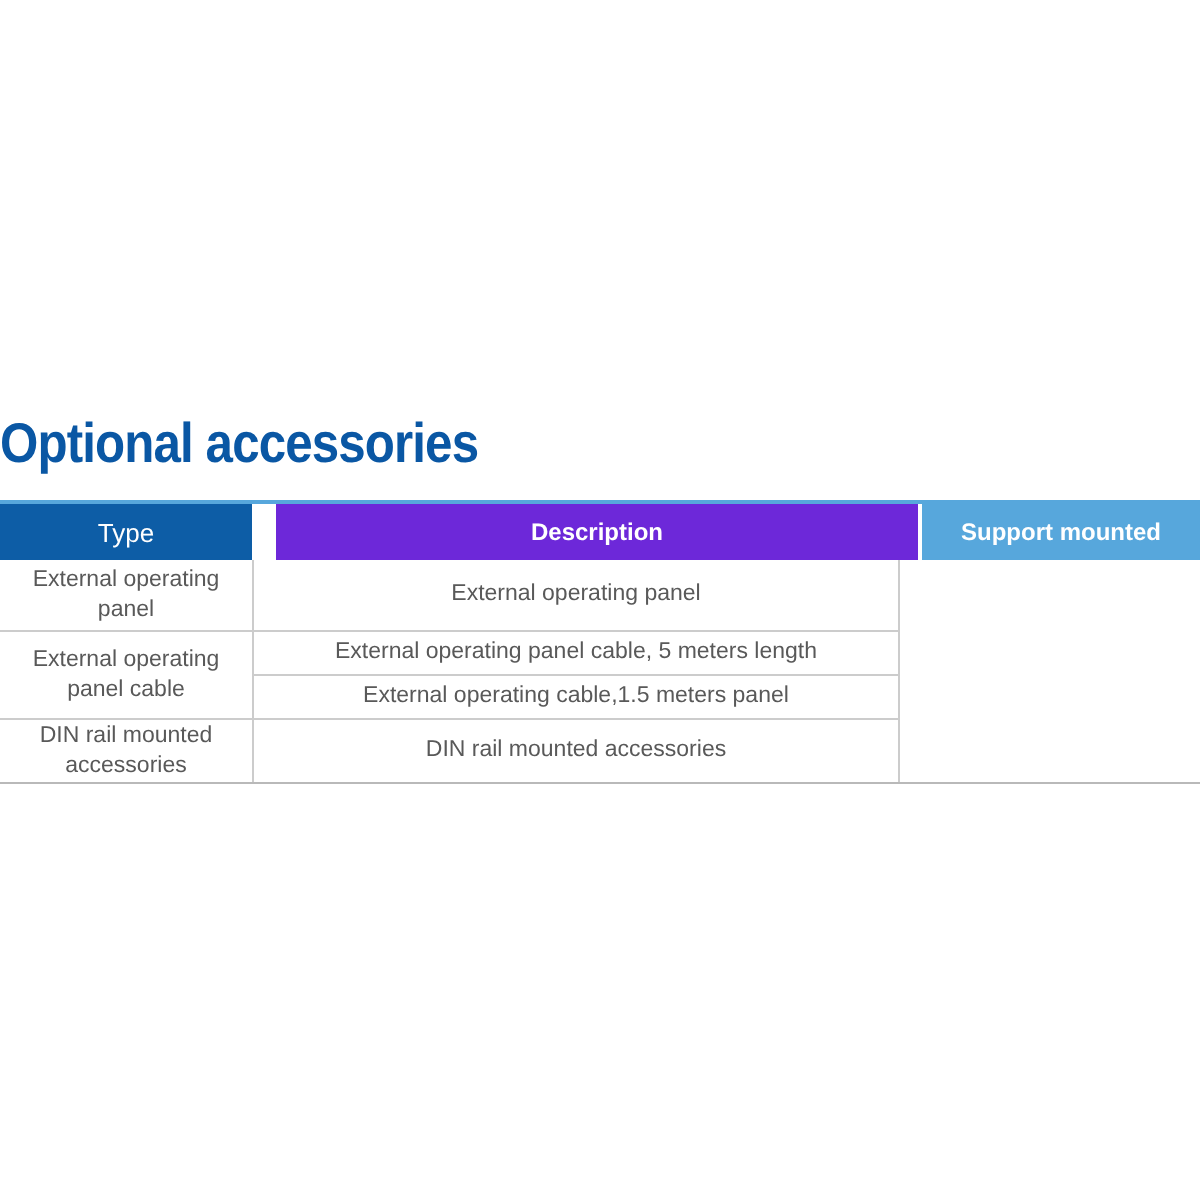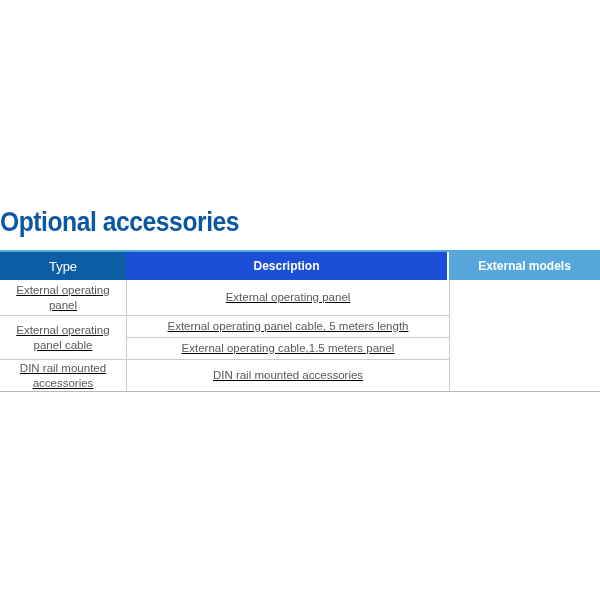--- a/index.html
+++ b/index.html
@@ -35,45 +35,44 @@
   .accent-bar {
     width: 100%; height: 2px;
     background: #57a7dc;
   }
   .header-row { display: flex; height: 28px; }
   .th {
     display: flex; align-items: center; justify-content: center;
     color: #ffffff;
   }
   .th-type {
-    width: 126px; margin-right: 0;
+    width: 126px; margin-right: 12px;
     background: #0d5da6;
     font-size: 13px; font-weight: normal;
   }
   .th-desc {
     width: 321px; margin-right: 2px;
-    background: #1d4ed8;
+    background: #6d28d9;
     font-size: 12px; font-weight: bold;
   }
   .th-support {
     flex: 1;
     background: #57a7dc;
     font-size: 12px; font-weight: bold;
   }
   .tbody {
     display: flex;
     border-bottom: 1px solid #b9b9b9;
     background: #ffffff;
   }
   .grid {
     display: grid;
     grid-template-columns: 127px 323px;
     grid-template-rows: 36px 22px 22px 31px;
     width: 450px;
-    text-decoration: underline;
   }
   .cell {
     display: flex; align-items: center; justify-content: center;
     text-align: center;
     font-size: 11.5px;
     color: #595959;
     line-height: 1.3;
     padding: 2px 8px;
   }
   .type-cell { border-right: 1px solid #cccccc; }
@@ -97,21 +96,21 @@
 
   <div class="page-title">Optional accessories</div>
 
   <div class="acc-table">
 
     <div class="accent-bar"></div>
 
     <div class="header-row">
       <div class="th th-type">Type</div>
       <div class="th th-desc">Description</div>
-      <div class="th th-support">External models</div>
+      <div class="th th-support">Support mounted</div>
     </div>
 
     <div class="tbody">
 
       <div class="grid">
 
         <div class="cell type-cell r1">External operating panel</div>
         <div class="cell desc-cell r1">External operating panel</div>
 
         <div class="cell type-cell type-r2">External operating panel cable</div>

